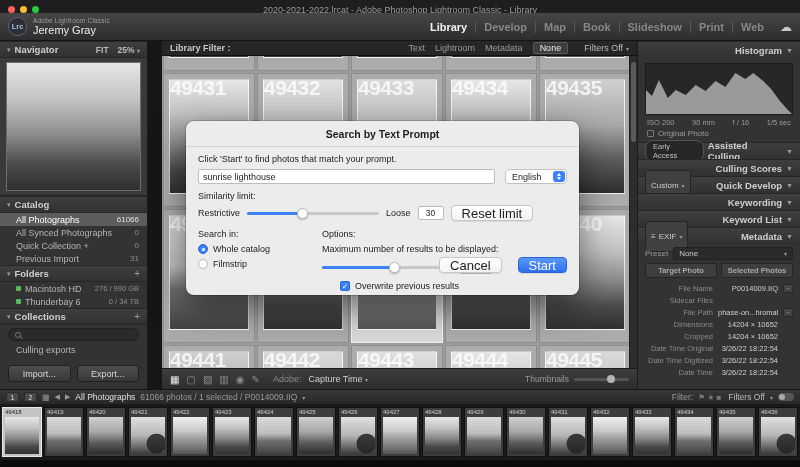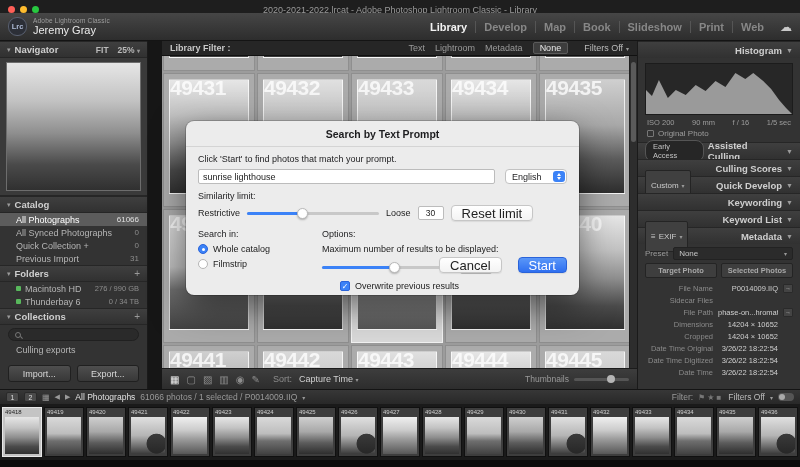--- a/index.html
+++ b/index.html
@@ -375,21 +375,21 @@
         </div>
     </div>
 
     <div class="toolbar">
       <span class="tb-icon active">▦</span>
       <span class="tb-icon">▢</span>
       <span class="tb-icon">▨</span>
       <span class="tb-icon">▥</span>
       <span class="tb-icon">◉</span>
       <span class="tb-icon">✎</span>
-      <span class="tb-sort-label">Sort:</span>
+      <span class="tb-sort-label">Adobe:</span>
       <span class="tb-sort-value"><span>Capture Time</span> <span class="caret">▾</span></span>
       <span class="tb-right">
         <span style="font-size:8.5px;">Thumbnails</span>
         <span class="tb-slider">
             <span class="knob"></span>
           </span>
       </span>
     </div>
   </div>
 

